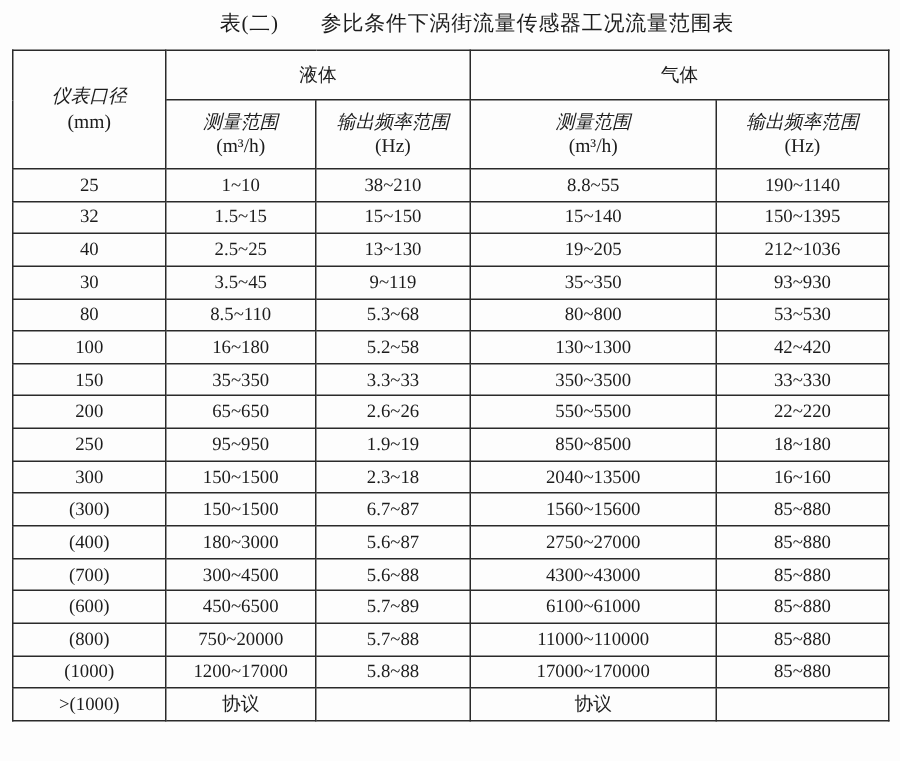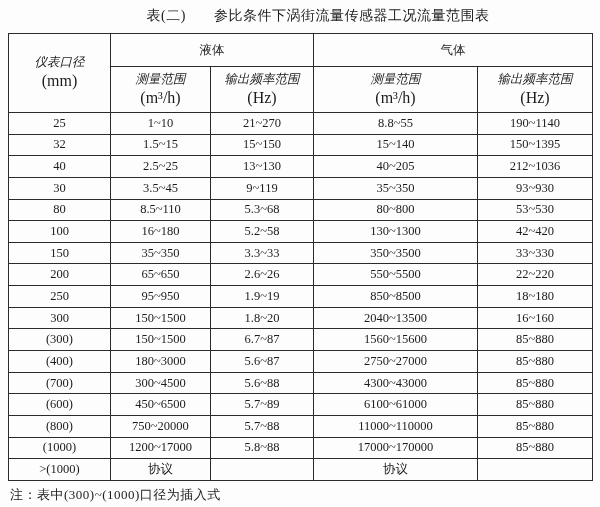--- a/index.html
+++ b/index.html
@@ -41,21 +41,21 @@
     font-size: 12.5px;
     padding: 0 2px;
     overflow: hidden;
     white-space: nowrap;
   }
   table.flow { border: 1.5px solid #222; }
   tr.group-row { height: 33px; }
   tr.sub-row { height: 46px; }
   tbody tr { height: 21.6px; }
   .hdr-line { line-height: 1.35; font-style: italic; }
-  .unit-line { line-height: 1.3; font-size: 16px; }
+  .unit-line { line-height: 1.3; font-size: 13px; }
   .note {
     position: absolute;
     left: 10px; top: 486px;
     font-size: 13px;
     letter-spacing: 0.5px;
     white-space: nowrap;
   }
 </style>
 </head>
 <body>
@@ -97,36 +97,36 @@
         <th>
           <div class="hdr-line">输出频率范围</div>
           <div class="unit-line">(Hz)</div>
         </th>
       </tr>
     </thead>
     <tbody>
         <tr>
           <td>25</td>
           <td>1~10</td>
-          <td>21~270</td>
+          <td>38~210</td>
           <td>8.8~55</td>
           <td>190~1140</td>
         </tr>
         <tr>
           <td>32</td>
           <td>1.5~15</td>
           <td>15~150</td>
           <td>15~140</td>
           <td>150~1395</td>
         </tr>
         <tr>
           <td>40</td>
           <td>2.5~25</td>
           <td>13~130</td>
-          <td>40~205</td>
+          <td>19~205</td>
           <td>212~1036</td>
         </tr>
         <tr>
           <td>30</td>
           <td>3.5~45</td>
           <td>9~119</td>
           <td>35~350</td>
           <td>93~930</td>
         </tr>
         <tr>
@@ -160,21 +160,21 @@
         <tr>
           <td>250</td>
           <td>95~950</td>
           <td>1.9~19</td>
           <td>850~8500</td>
           <td>18~180</td>
         </tr>
         <tr>
           <td>300</td>
           <td>150~1500</td>
-          <td>1.8~20</td>
+          <td>2.3~18</td>
           <td>2040~13500</td>
           <td>16~160</td>
         </tr>
         <tr>
           <td>(300)</td>
           <td>150~1500</td>
           <td>6.7~87</td>
           <td>1560~15600</td>
           <td>85~880</td>
         </tr>
@@ -216,15 +216,14 @@
         <tr>
           <td>&gt;(1000)</td>
           <td>协议</td>
           <td></td>
           <td>协议</td>
           <td></td>
         </tr>
       </tbody>
   </table>
 
-  <div class="note">注：表中(300)~(1000)口径为插入式</div>
 
 </div>
 
 </body></html>

